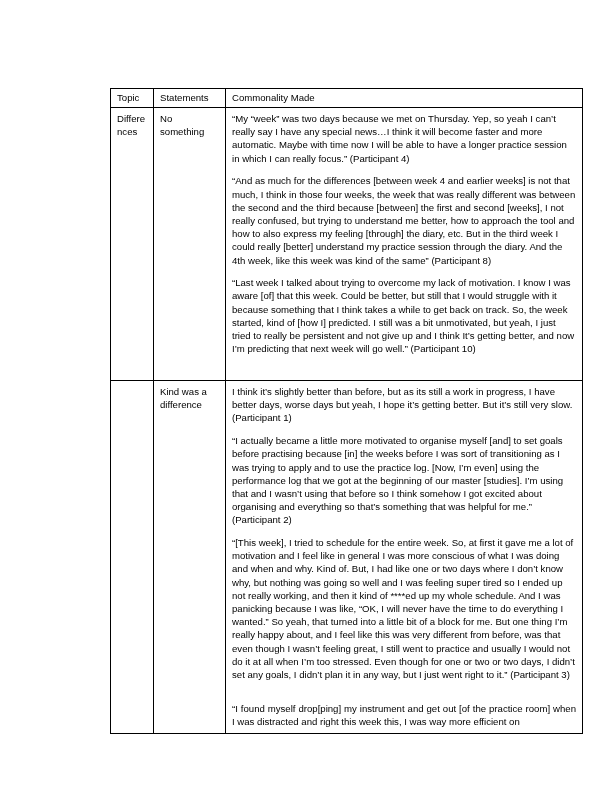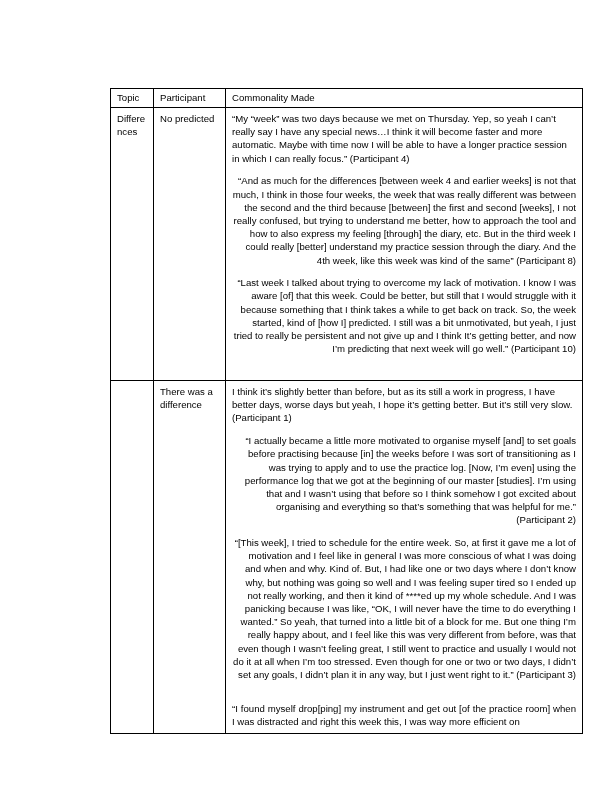--- a/index.html
+++ b/index.html
@@ -50,57 +50,56 @@
   td.topic-cell {
     word-break: break-all;
     overflow-wrap: anywhere;
     padding-right: 3px;
   }
   td.statements-cell p {
     margin: 0;
   }
   td.statements-cell p + p {
     margin-top: 9.5px;
-    text-align: right;
   }
   td.statements-cell p.final-paragraph {
     margin-top: 21px;
     text-align: justify;
   }
 </style>
 </head>
 <body>
 
 <div class="page">
   <table class="statements-table">
     <colgroup>
       <col style="width:43px">
       <col style="width:72px">
       <col style="width:357px">
     </colgroup>
     <thead>
       <tr>
         <th>Topic</th>
-        <th>Participant</th>
+        <th>Statements</th>
         <th>Commonality Made</th>
       </tr>
     </thead>
     <tbody>
       <tr class="row-1">
         <td class="topic-cell">Differences</td>
-        <td class="commonality-cell">No predicted</td>
+        <td class="commonality-cell">No something</td>
         <td class="statements-cell">
           <p>“My “week” was two days because we met on Thursday. Yep, so yeah I can’t really say I have any special news…I think it will become faster and more automatic. Maybe with time now I will be able to have a longer practice session in which I can really focus.” (Participant 4)</p>
           <p>“And as much for the differences [between week 4 and earlier weeks] is not that much, I think in those four weeks, the week that was really different was between the second and the third because [between] the first and second [weeks], I not really confused, but trying to understand me better, how to approach the tool and how to also express my feeling [through] the diary, etc. But in the third week I could really [better] understand my practice session through the diary. And the 4th week, like this week was kind of the same” (Participant 8)</p>
           <p>“Last week I talked about trying to overcome my lack of motivation. I know I was aware [of] that this week. Could be better, but still that I would struggle with it because something that I think takes a while to get back on track. So, the week started, kind of [how I] predicted. I still was a bit unmotivated, but yeah, I just tried to really be persistent and not give up and I think It’s getting better, and now I’m predicting that next week will go well.” (Participant 10)</p>
         </td>
       </tr>
       <tr class="row-2">
         <td class="topic-cell"></td>
-        <td class="commonality-cell">There was a difference</td>
+        <td class="commonality-cell">Kind was a difference</td>
         <td class="statements-cell">
           <p>I think it’s slightly better than before, but as its still a work in progress, I have better days, worse days but yeah, I hope it’s getting better. But it’s still very slow. (Participant 1)</p>
           <p>“I actually became a little more motivated to organise myself [and] to set goals before practising because [in] the weeks before I was sort of transitioning as I was trying to apply and to use the practice log. [Now, I’m even] using the performance log that we got at the beginning of our master [studies]. I’m using that and I wasn’t using that before so I think somehow I got excited about organising and everything so that’s something that was helpful for me.” (Participant 2)</p>
           <p>“[This week], I tried to schedule for the entire week. So, at first it gave me a lot of motivation and I feel like in general I was more conscious of what I was doing and when and why. Kind of. But, I had like one or two days where I don’t know why, but nothing was going so well and I was feeling super tired so I ended up not really working, and then it kind of ****ed up my whole schedule. And I was panicking because I was like, “OK, I will never have the time to do everything I wanted.”  So yeah, that turned into a little bit of a block for me. But one thing I’m really happy about, and I feel like this was very different from before, was that even though I wasn’t feeling great, I still went to practice and usually I would not do it at all when I’m too stressed. Even though for one or two or two days, I didn’t set any goals, I didn’t plan it in any way, but I just went right to it.” (Participant 3)</p>
           <p class="final-paragraph">“I found myself drop[ping] my instrument and get out [of the practice room] when I was distracted and right this week this, I was way more efficient on</p>
         </td>
       </tr>
     </tbody>
   </table>
 </div>

